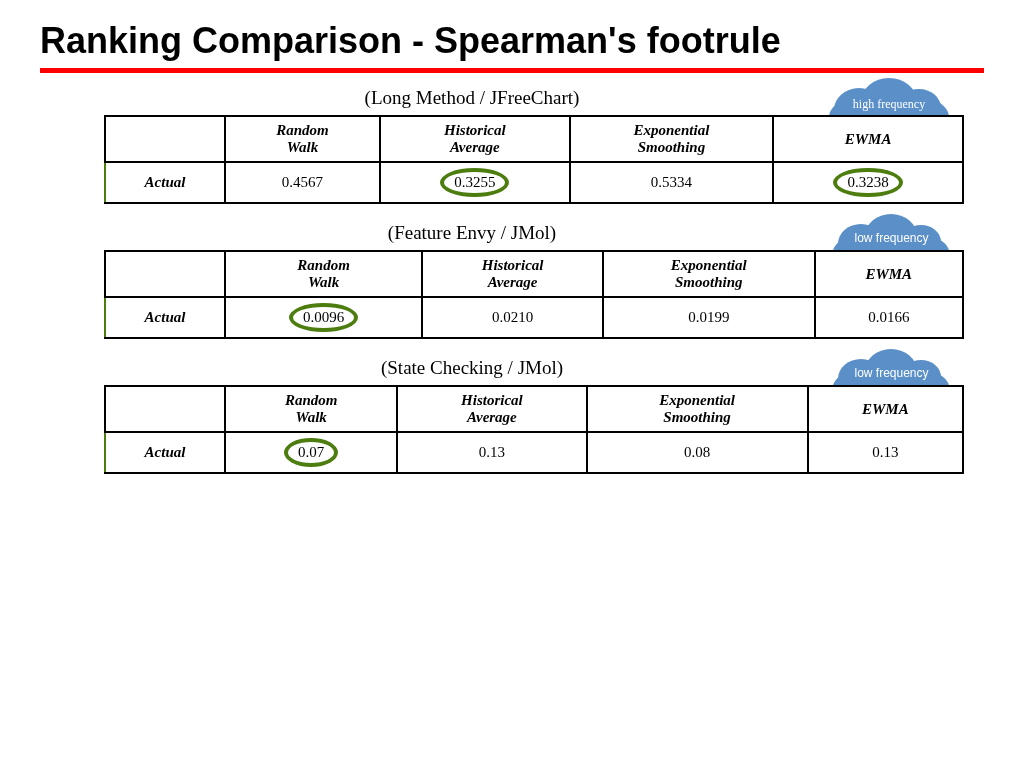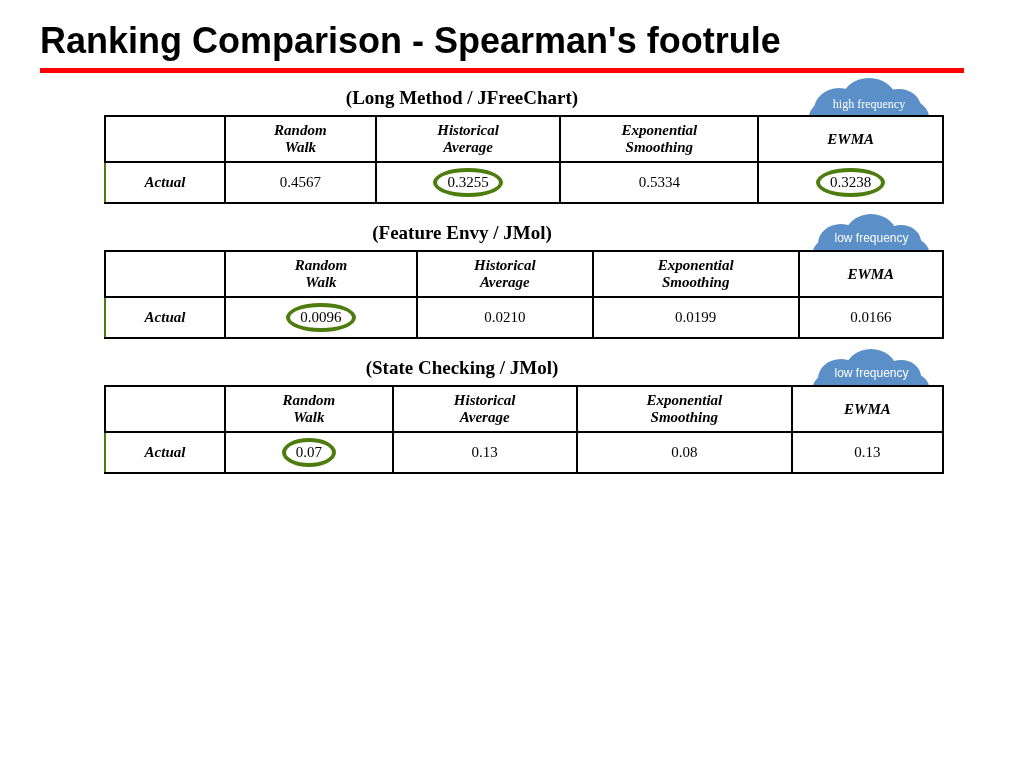--- a/index.html
+++ b/index.html
@@ -8,21 +8,21 @@
       font-family: 'Times New Roman', Times, serif;
       width: 1024px;
       height: 768px;
       overflow: hidden;
       position: relative;
     }
 
     .page {
       width: 1024px;
       height: 768px;
-      padding: 20px 60px 20px 40px;
+      padding: 20px 40px 20px 40px;
       position: relative;
     }
 
     .main-title {
       font-size: 36px;
       font-weight: 900;
       color: black;
       margin-bottom: 6px;
       font-family: Arial, sans-serif;
     }
@@ -33,21 +33,21 @@
       margin-bottom: 14px;
     }
 
     .section {
       position: relative;
       margin-bottom: 18px;
     }
 
     .section-title {
       font-size: 19px;
-      font-weight: bold;
+      font-weight: normal;
       text-align: center;
       margin-bottom: 6px;
       margin-left: -80px;
     }
 
     .table-container {
       margin-left: 64px;
       margin-right: 20px;
       position: relative;
     }

